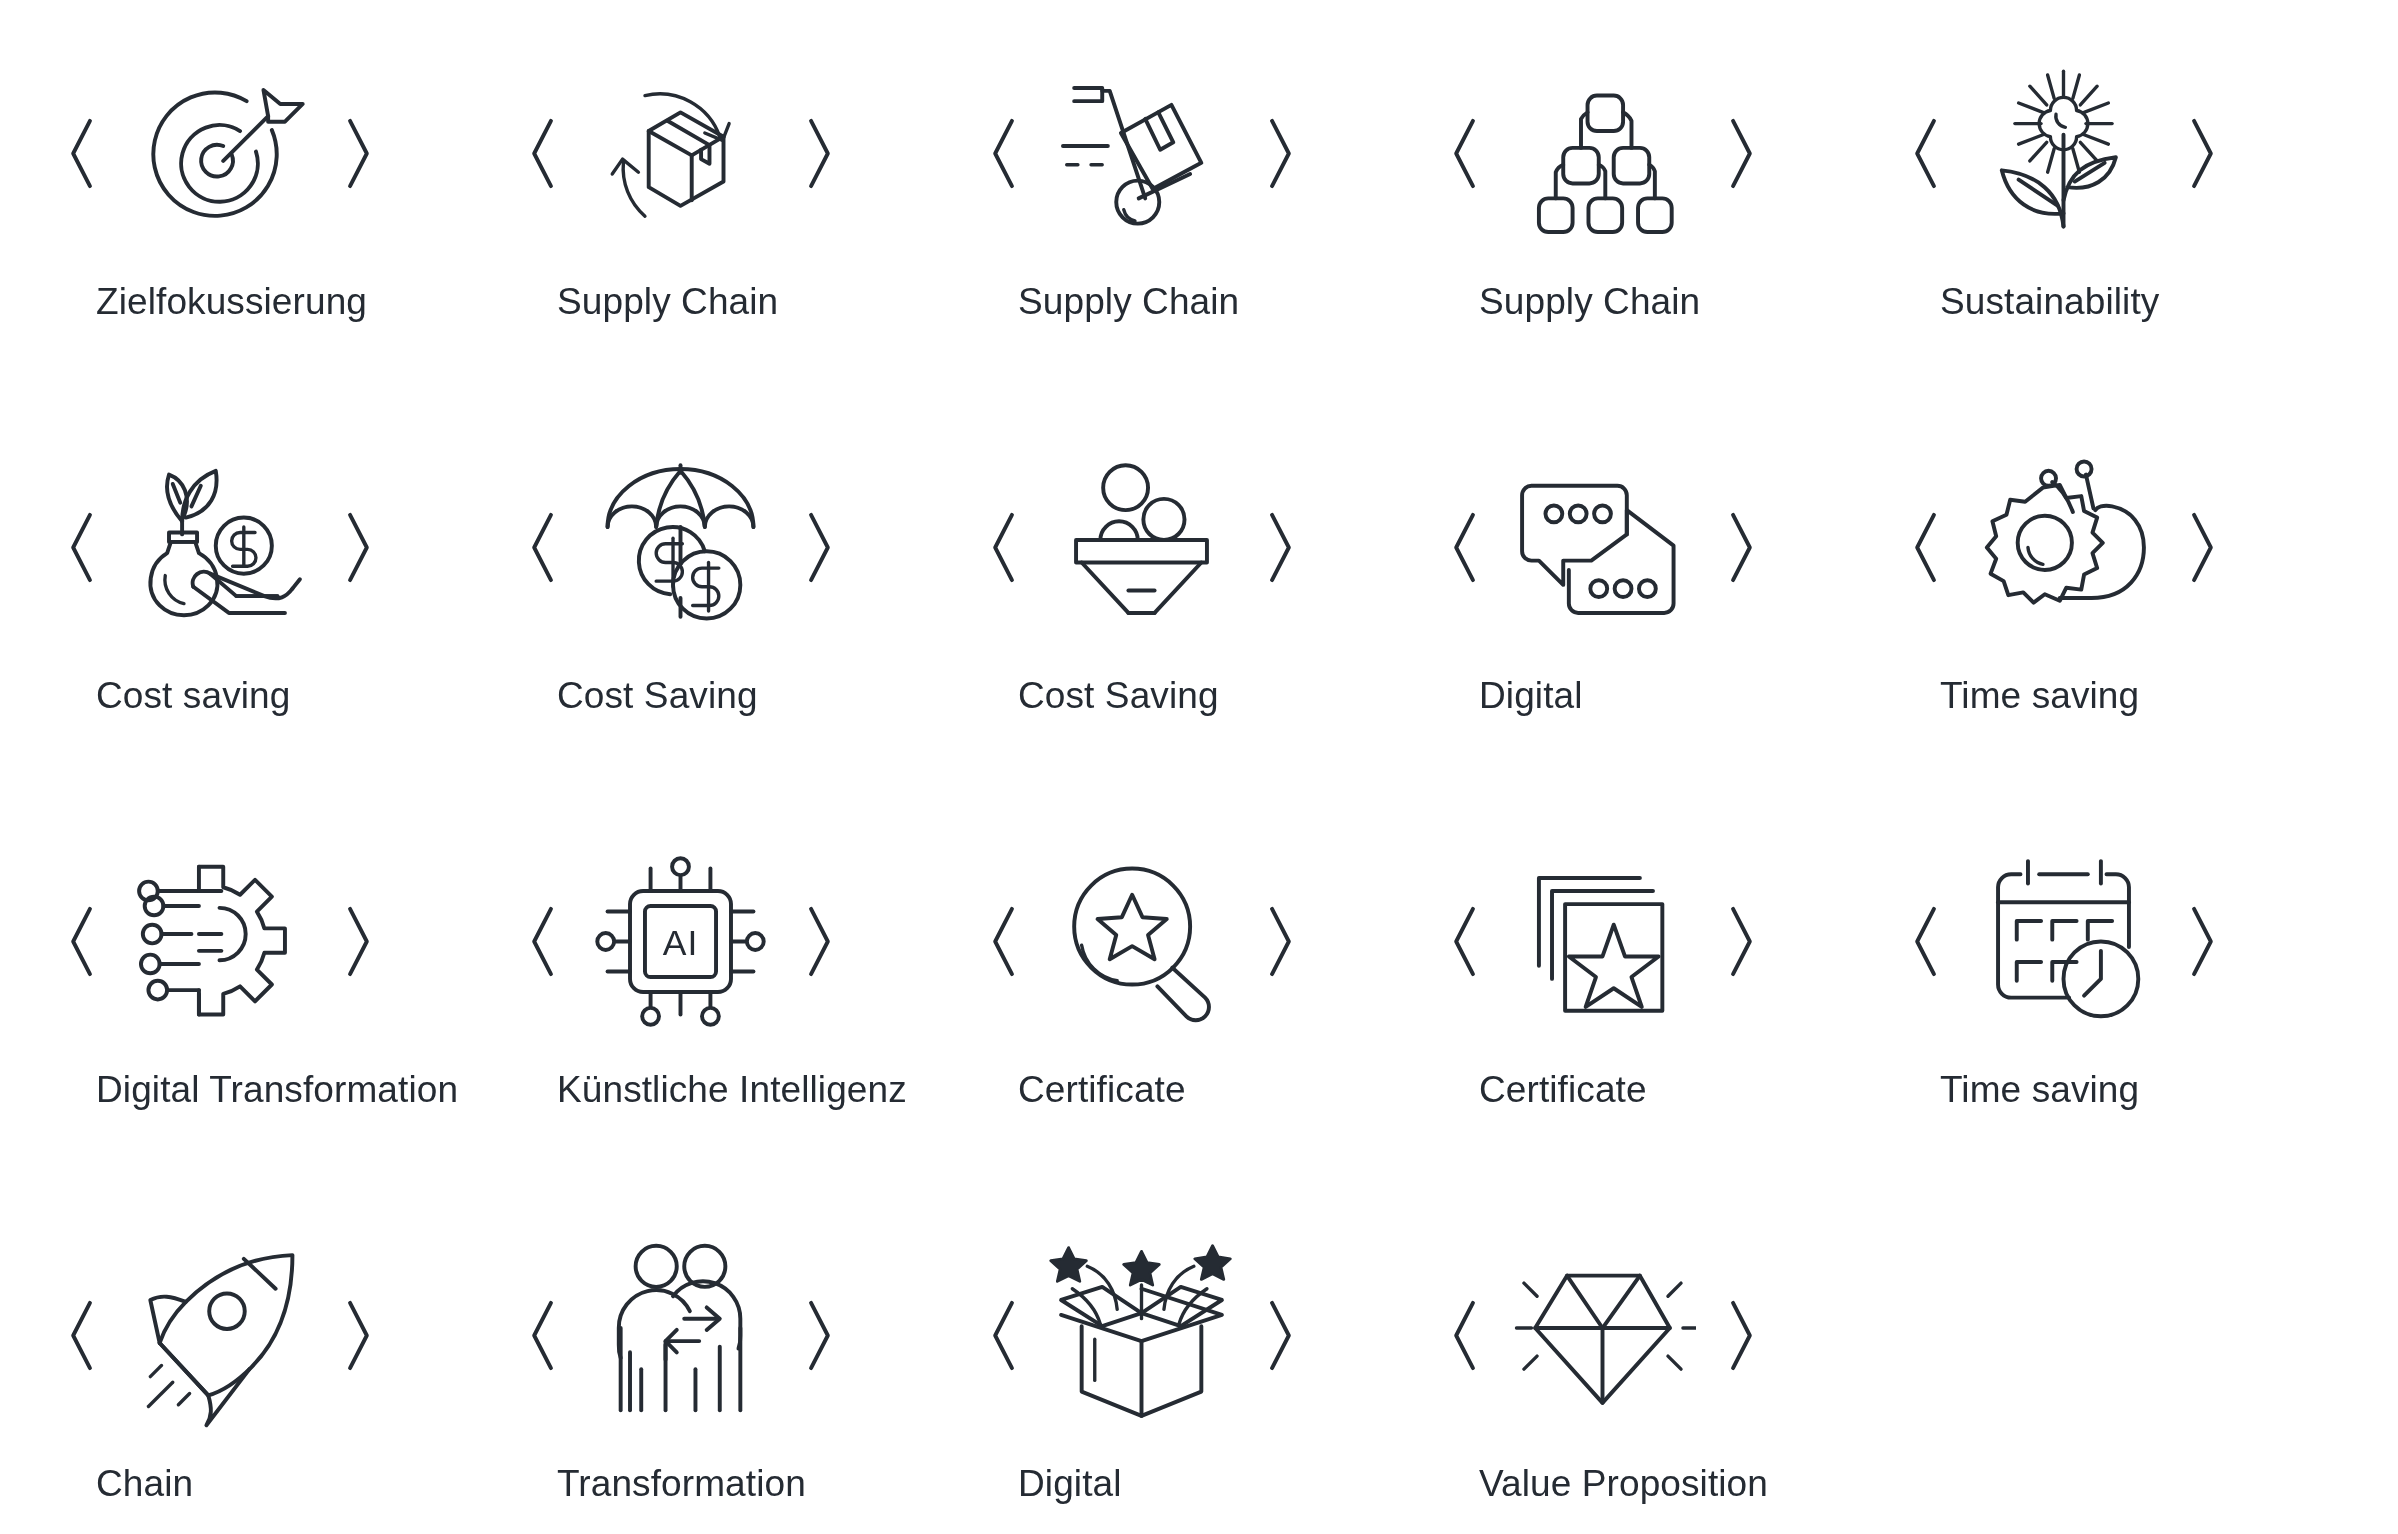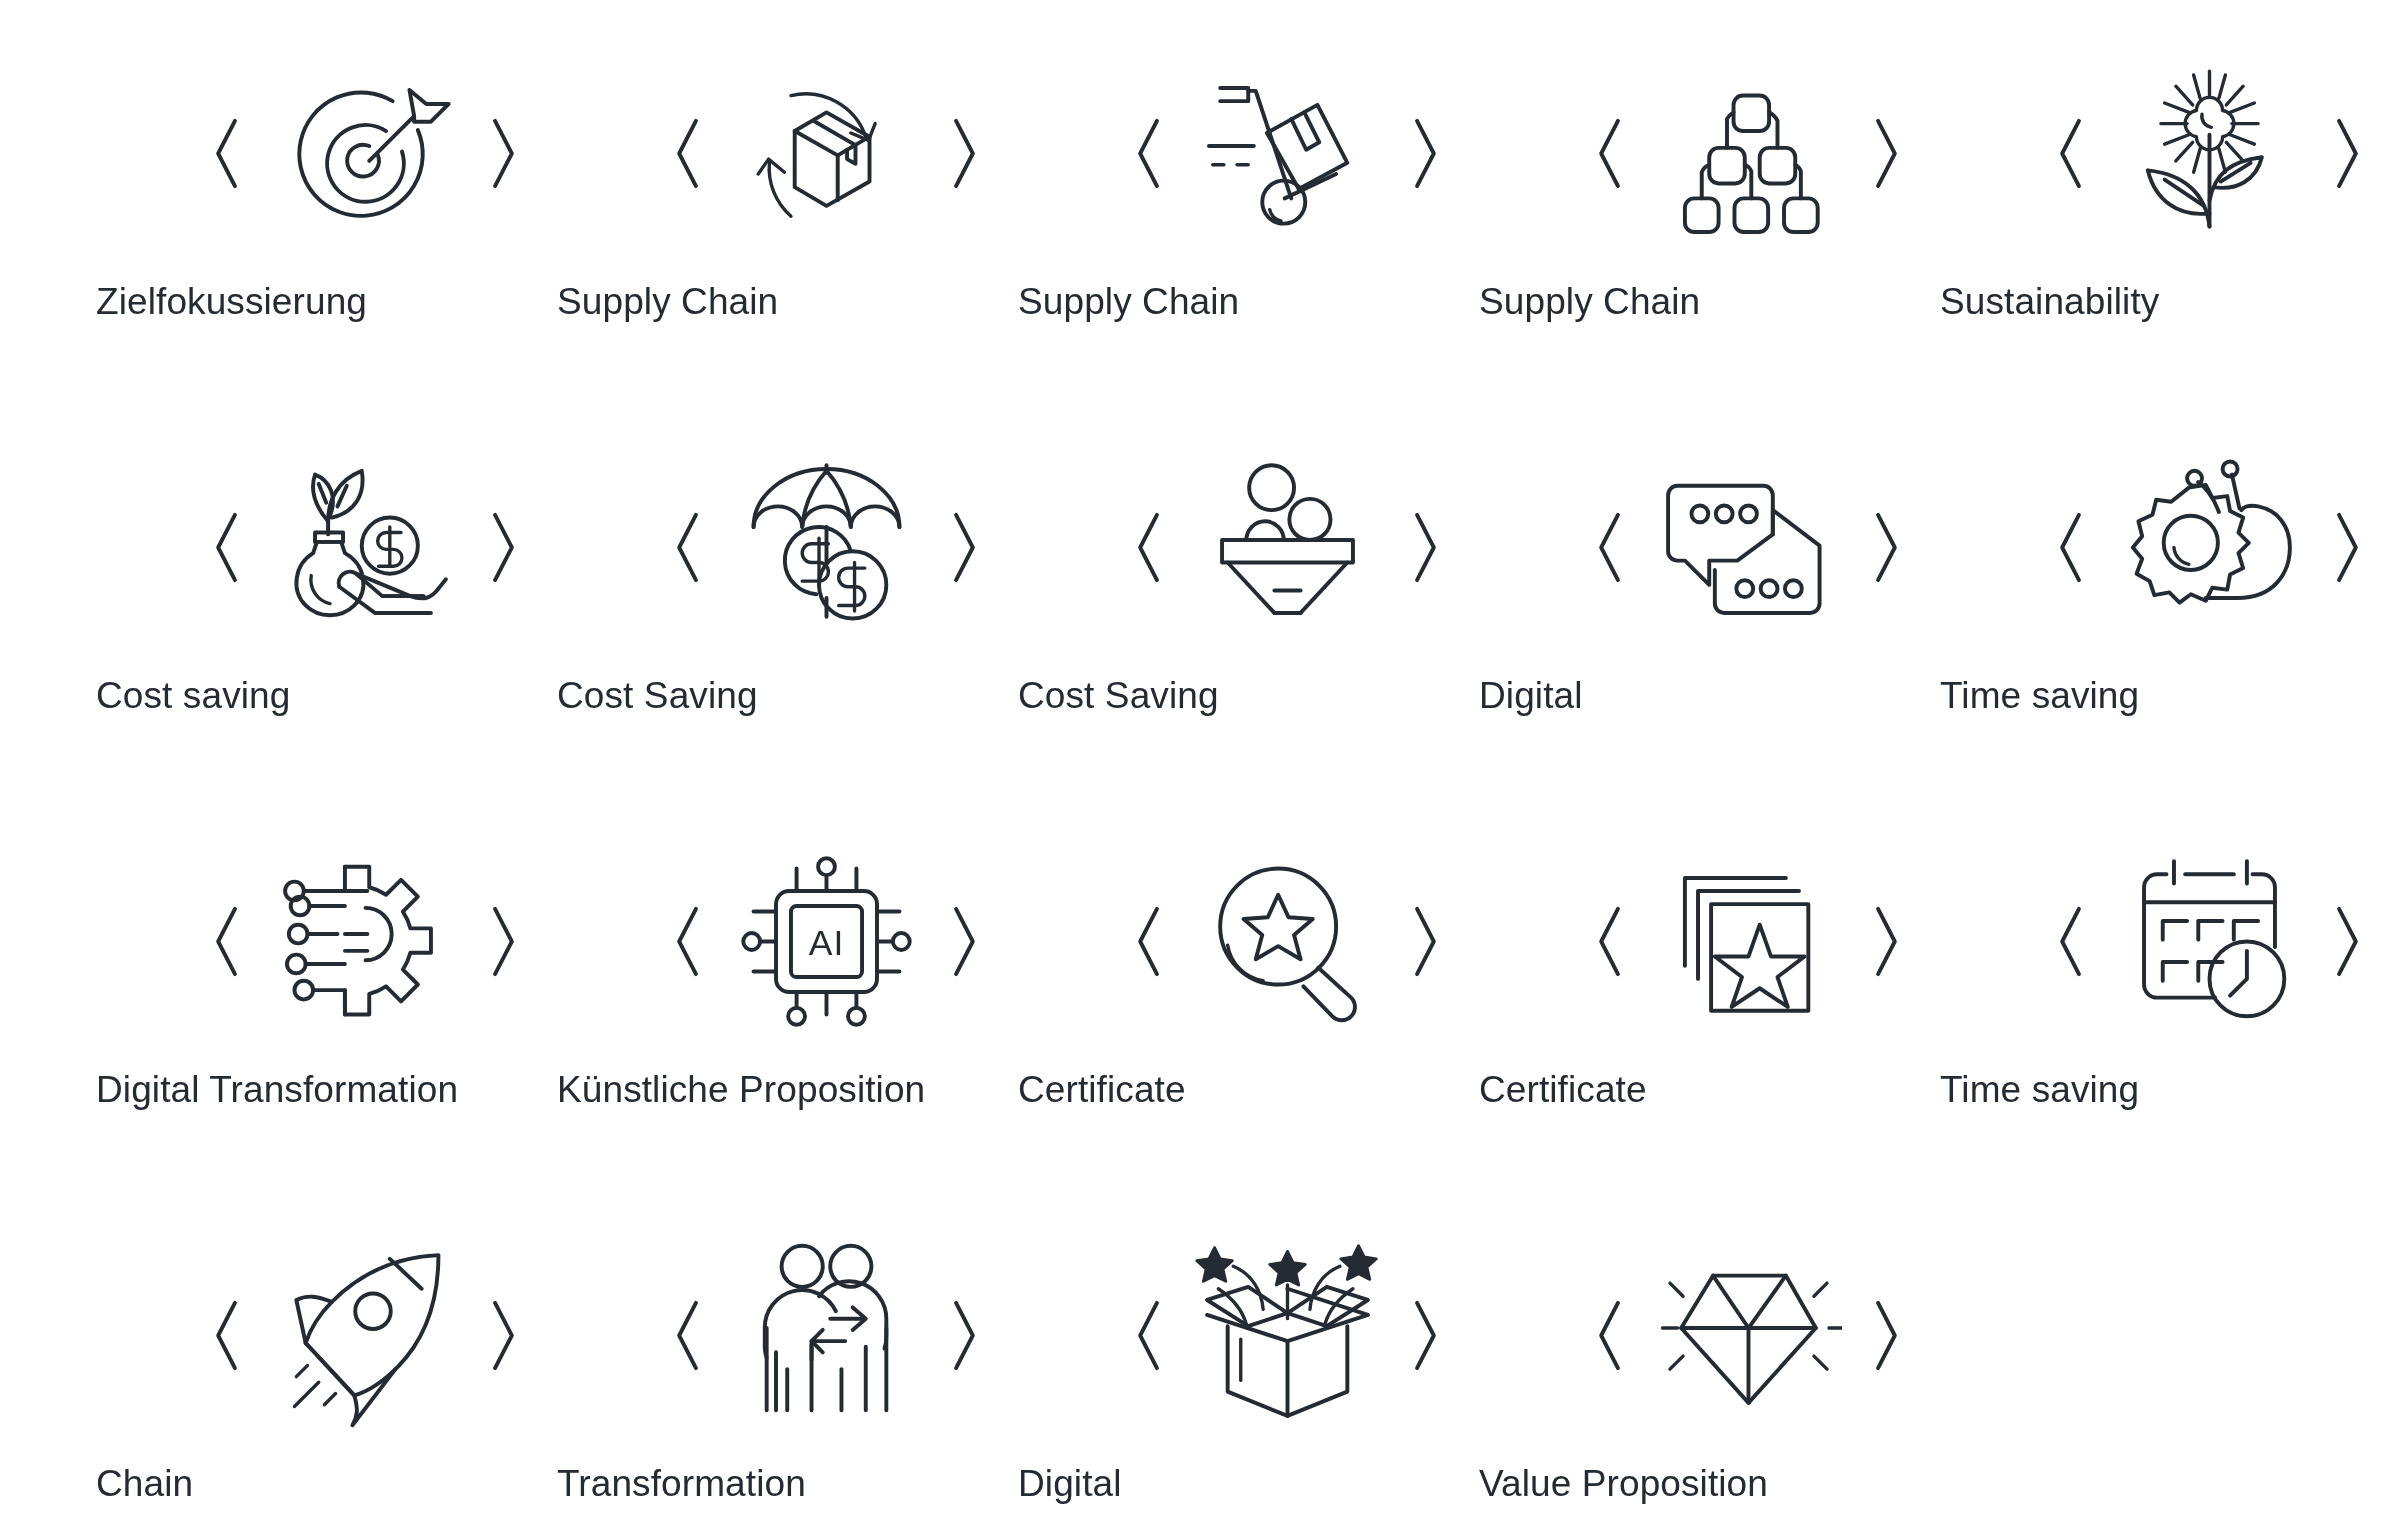--- a/index.html
+++ b/index.html
@@ -28,21 +28,21 @@
     flex-direction: column;
     align-items: flex-start;
     justify-content: flex-start;
   }
   .previewer {
     width: 461px;
     height: 234px;
     display: flex;
     flex-direction: row;
     align-items: center;
-    justify-content: flex-end;
+    justify-content: flex-start;
     gap: 9.4px;
   }
   .chev {
     width: 41px;
     height: 81px;
     flex: 0 0 41px;
     display: block;
   }
   .chev svg { display: block; width: 100%; height: 100%; }
   .icon-slot {
@@ -538,21 +538,21 @@
           </svg>
       </span>
       <span class="chev">
         <svg viewBox="0 0 44 86">
             <g class="ico">
               <path d="M14 8 L32 43 L14 78"></path>
             </g>
           </svg>
       </span>
     </div>
-    <div class="cap">Künstliche Proposition</div>
+    <div class="cap">Künstliche Intelligenz</div>
   </div>
 
   <div class="cell">
     <div class="previewer">
       <span class="chev">
         <svg viewBox="0 0 44 86">
             <g class="ico">
               <path d="M30 8 L12 43 L30 78"></path>
             </g>
           </svg>

